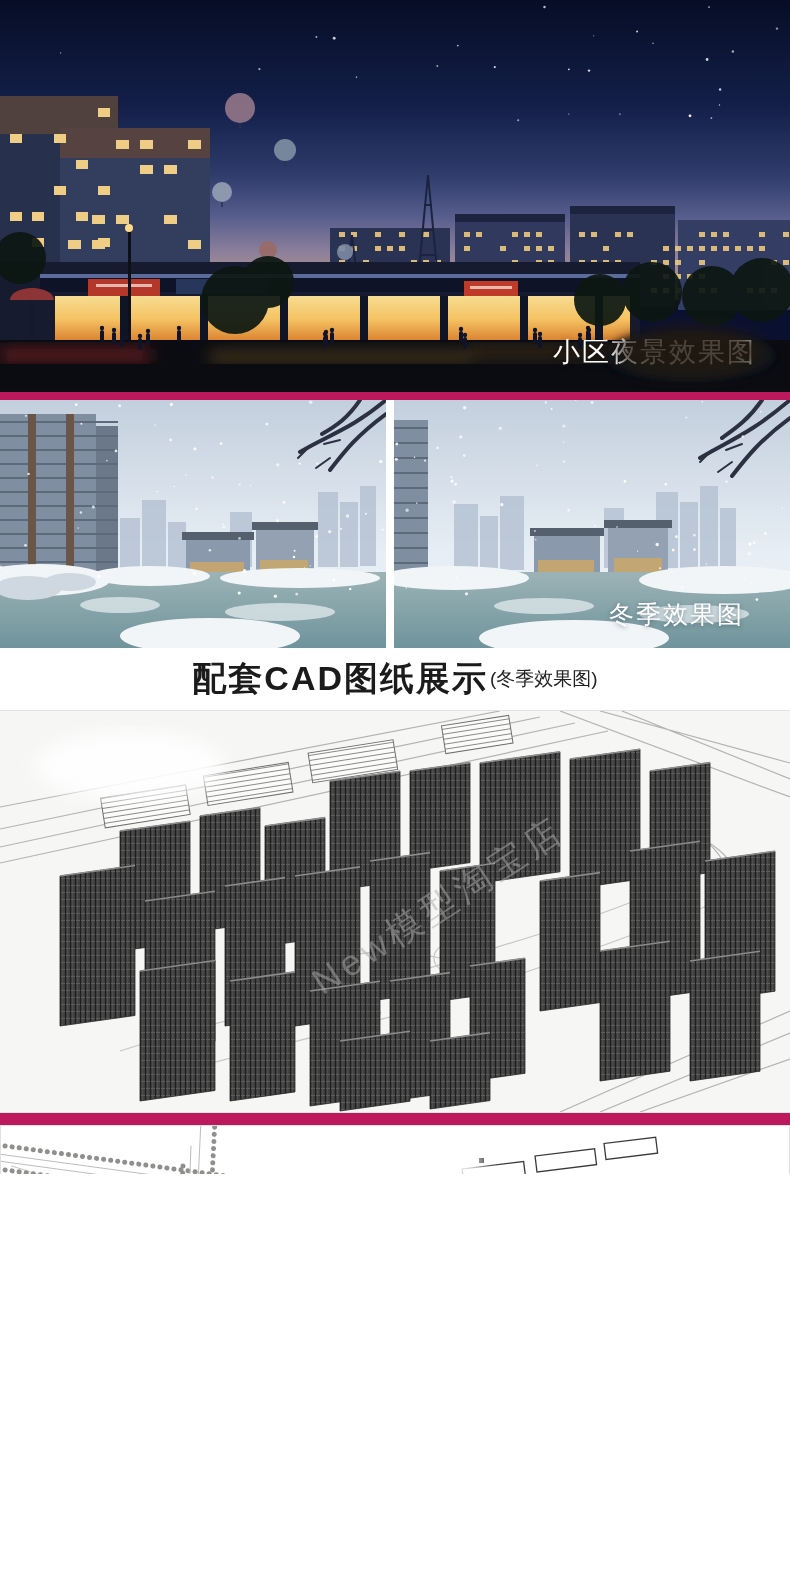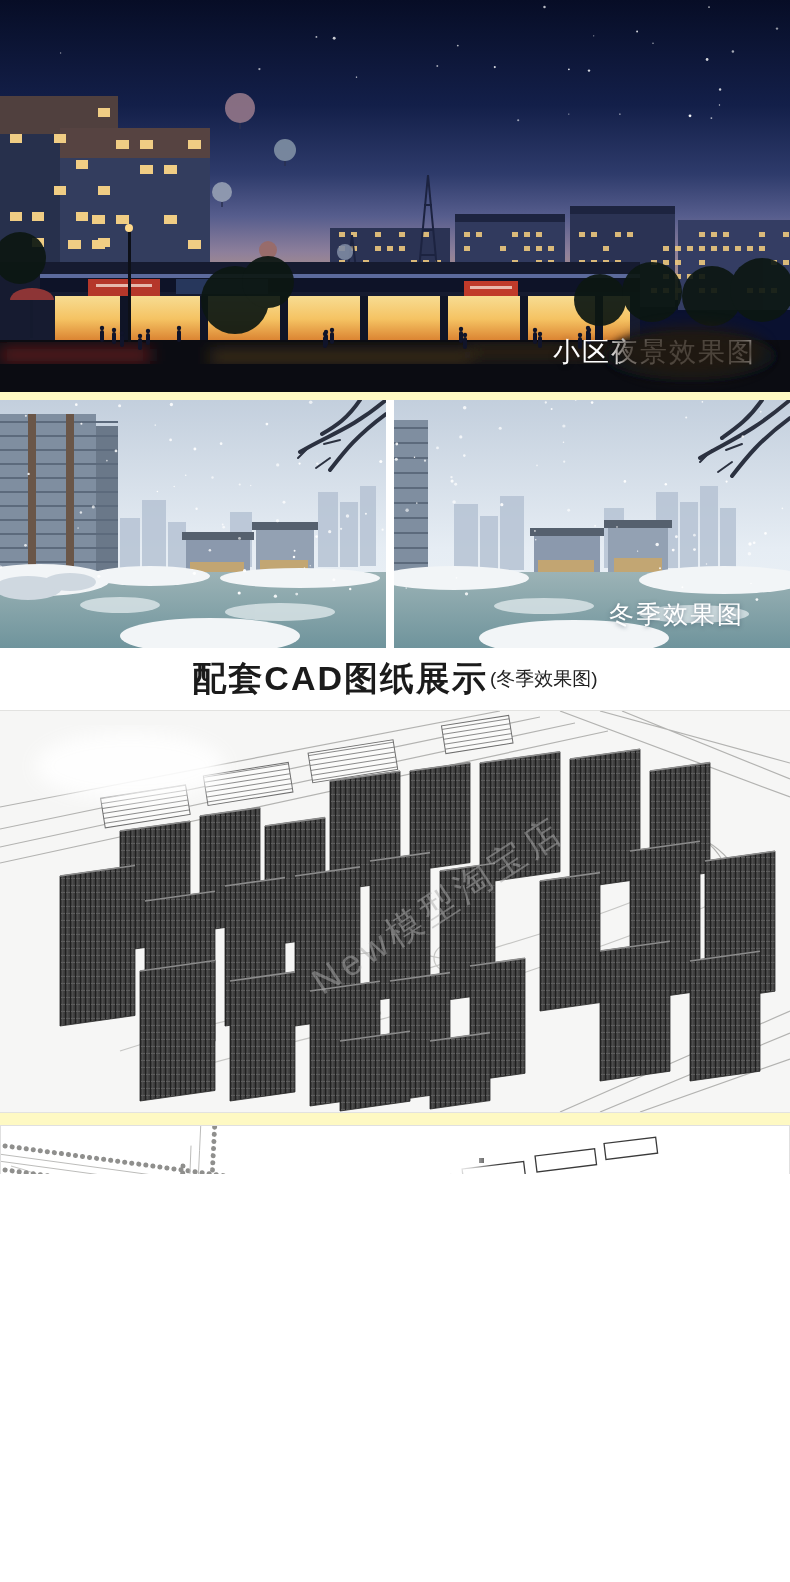--- a/index.html
+++ b/index.html
@@ -1,17 +1,17 @@
 <!DOCTYPE html>
 <html><head>
 <meta charset="utf-8">
 <style>
   html,body{margin:0;padding:0;background:#ffffff;}
   body{font-family:"Liberation Sans","DejaVu Sans",sans-serif;}
-  .page{position:relative;width:790px;height:1174px;margin:0 auto;background:#fef9c3;overflow:hidden;}
+  .page{position:relative;width:790px;height:1174px;margin:0 auto;background:#be185d;overflow:hidden;}
   .sec{position:absolute;left:0;width:790px;overflow:hidden;}
   svg{display:block;}
   
   #sec-night{top:0;height:392px;background:#0a1130;}
   .night-caption{position:absolute;left:553px;top:334px;color:#fff;font-size:27px;letter-spacing:2px;
     text-shadow:0 0 6px rgba(0,0,0,.45);white-space:nowrap;}
   .car-blur{position:absolute;left:616px;top:326px;width:150px;height:52px;background:#241a10;
     border-radius:50%;filter:blur(7px);opacity:.82;}
   
   #sec-winter{top:400px;height:248px;display:flex;gap:8px;background:#fff;}

